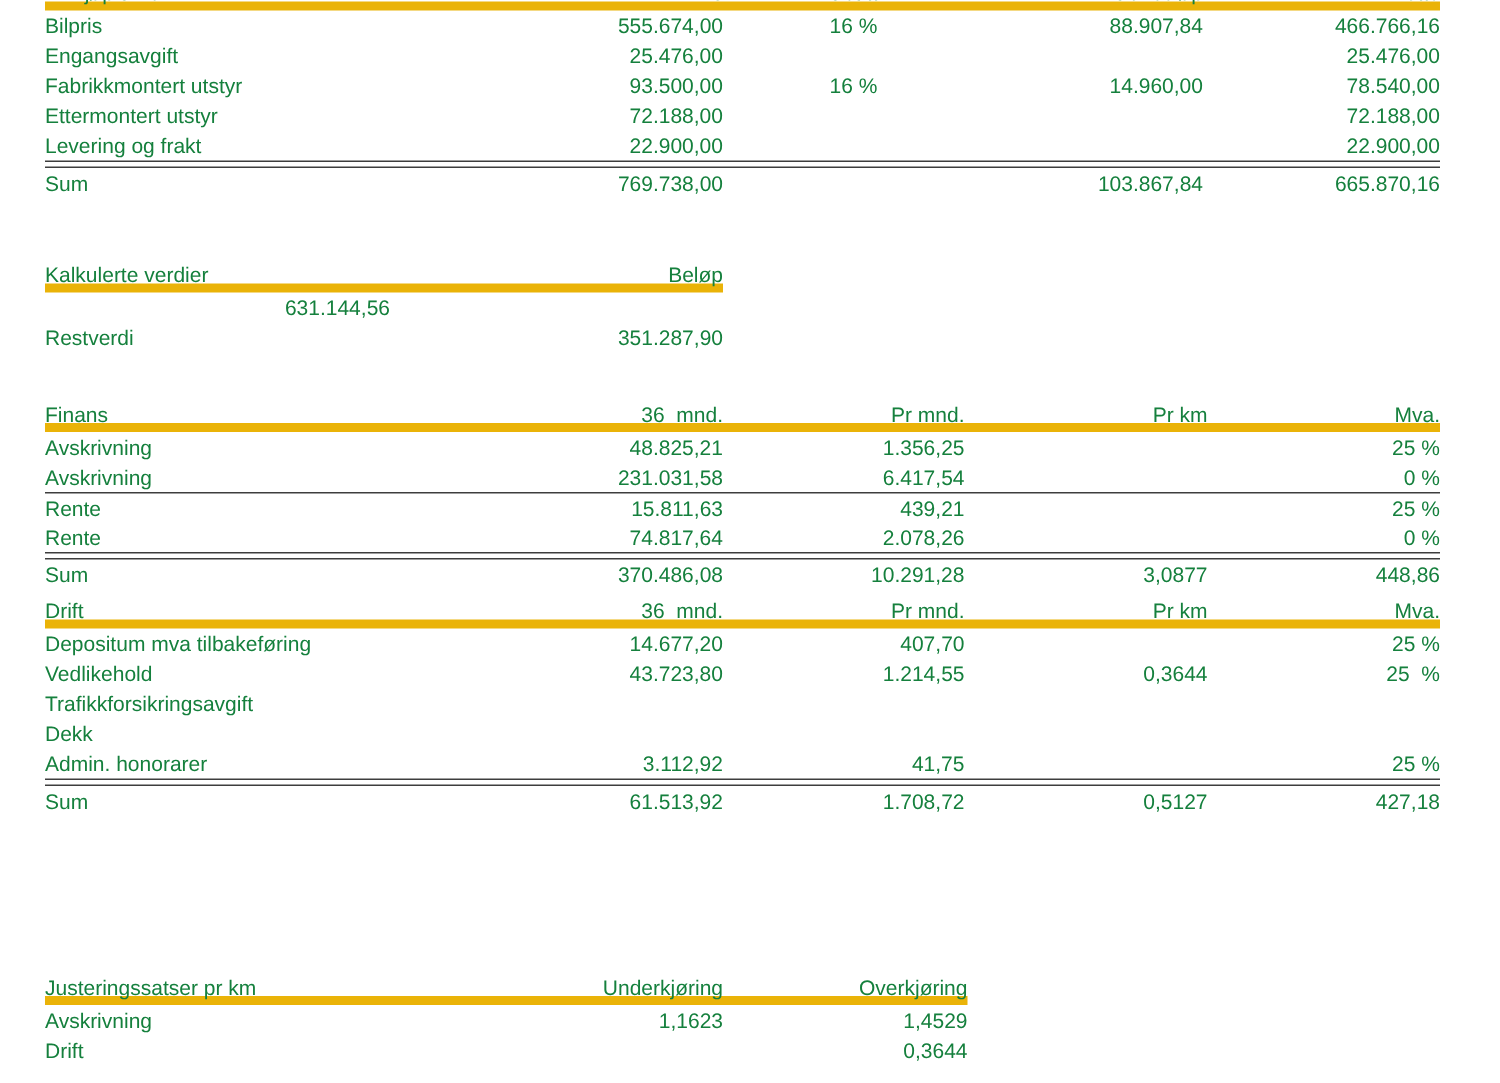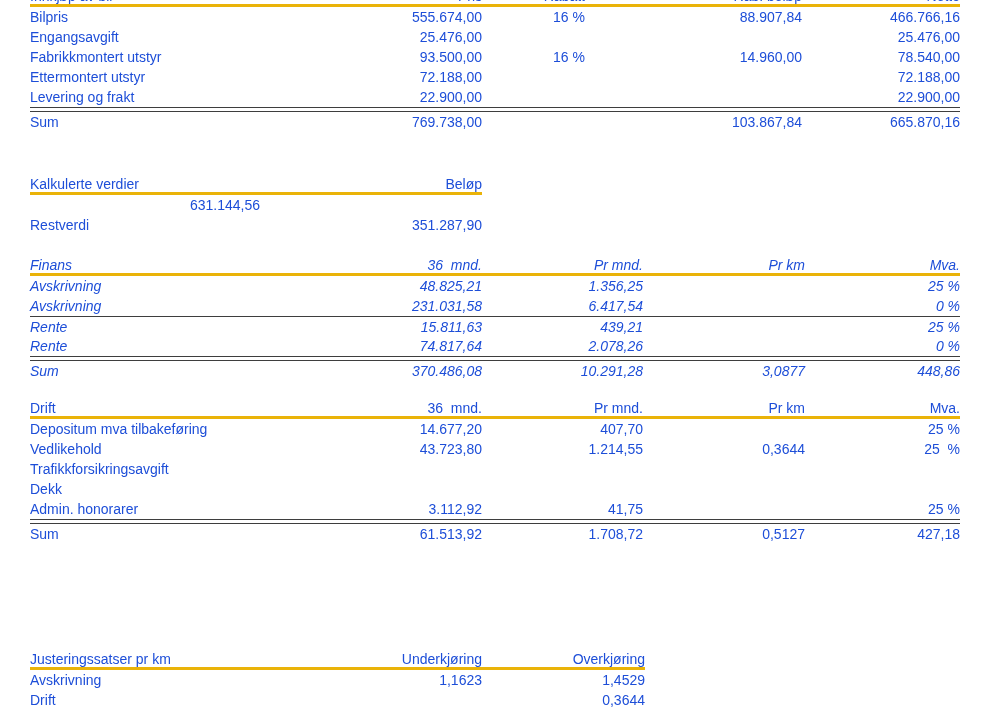--- a/index.html
+++ b/index.html
@@ -5,41 +5,41 @@
   * { box-sizing: border-box; }
   html, body { margin: 0; padding: 0; background: #ffffff; }
   .page {
     position: relative;
     width: 1000px;
     height: 722px;
     overflow: hidden;
     background: #ffffff;
     font-family: "Liberation Sans", "DejaVu Sans", sans-serif;
     font-size: 14px;
-    color: #1d4ed8;
+    color: #15803d;
   }
   section { position: absolute; left: 30px; }
   .row { display: grid; height: 20px; align-items: center; }
   .g5a { grid-template-columns: 230px 222px 103px 217px 158px; width: 930px; }
   .g5b { grid-template-columns: 230px 222px 161px 162px 155px; width: 930px; }
   .g2  { grid-template-columns: 230px 222px; width: 452px; }
   .g3  { grid-template-columns: 230px 222px 163px; width: 615px; }
   .cell { white-space: pre; overflow: visible; }
   .num { text-align: right; }
-  .head { border-bottom: 3px solid #eab308; }
+  .head { border-bottom: 6px solid #eab308; }
   .rule-top { border-top: 1px solid #3e3e3e; }
   .dbl {
     height: 5px;
     border-top: 1px solid #3e3e3e;
     border-bottom: 1px solid #3e3e3e;
   }
   .w930 { width: 930px; }
   .top-innkjop   { top: -13px; }
   .top-kalk      { top: 175px; }
-  .top-finans    { top: 256px; font-style: italic; }
+  .top-finans    { top: 268px; }
   .top-drift     { top: 399px; }
   .top-totals    { top: 585px; }
   .top-justering { top: 650px; }
 </style>
 </head>
 <body>
 
 <div class="page">
 
   <section class="top-innkjop">

